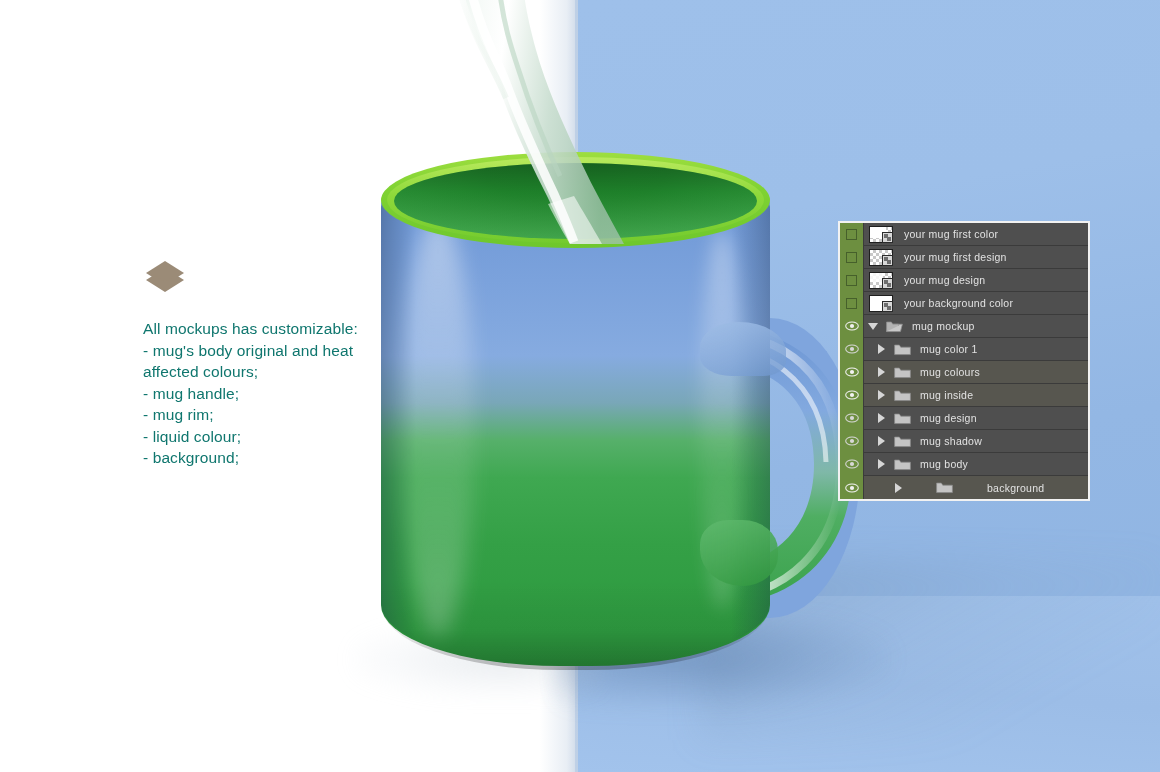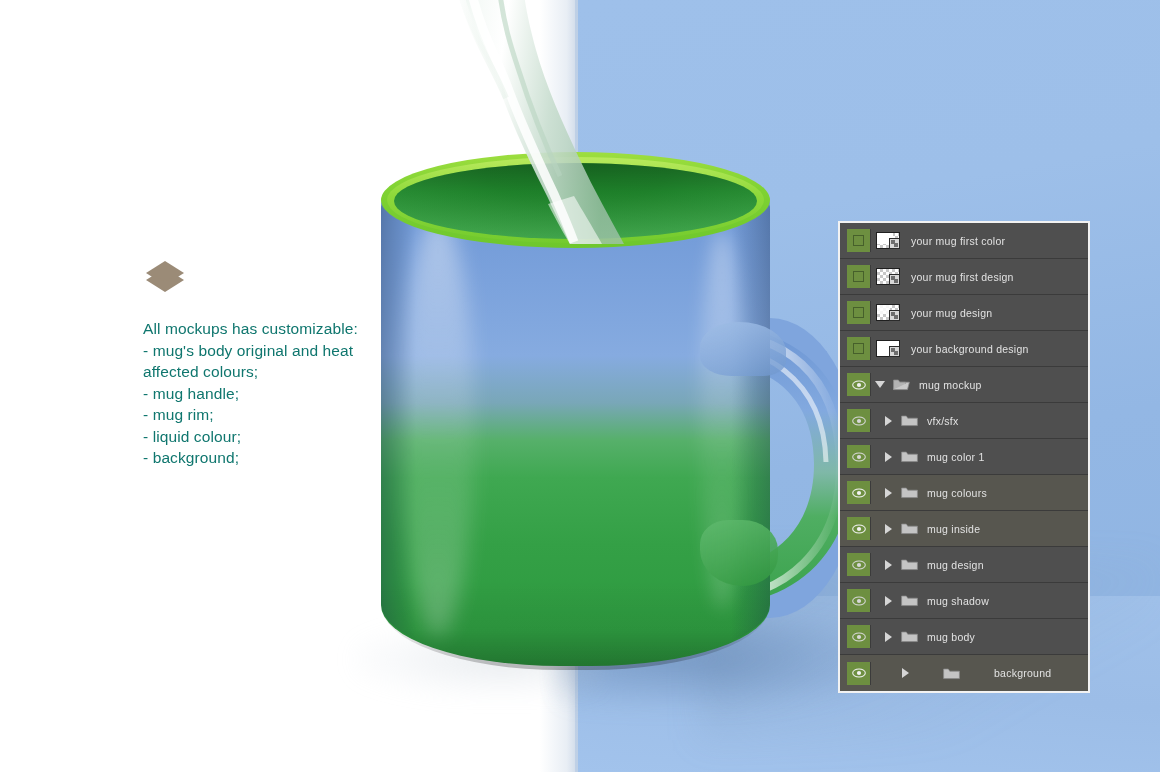--- a/index.html
+++ b/index.html
@@ -222,24 +222,23 @@
   #layers-panel {
     position: absolute;
     left: 838px; top: 221px;
     width: 252px;
     border: 2px solid #f2f2f2;
     background: #4a4a4a;
   }
   .lrow {
     display: flex;
     align-items: center;
-    height: 36px;
+    height: 23px;
     border-bottom: 1px solid #3b3b3b;
     background: #4f4f4f;
-    padding-left: 7px;
   }
   .lrow:last-child { border-bottom: none; gap: 25px; }
   .lrow.sel { background: #57564f; }
 
   .eyecell {
     width: 24px; height: 23px;
     display: flex; align-items: center; justify-content: center;
     flex: 0 0 24px;
     background: #4f4f4f;
     border-right: 1px solid #3b3b3b;
@@ -465,21 +464,21 @@
     <div class="lrow">
       <div class="eyecell chk">
           <span class="chkbox"></span>
         </div>
       <div class="tcell">
         <span class="thumb">
             <span class="content" style="width:22px;height:15px;"></span>
             <span class="badge"></span>
           </span>
       </div>
-      <div class="lname g1">your background design</div>
+      <div class="lname g1">your background color</div>
     </div>
 
     <div class="lrow">
       <div class="eyecell on">
         <svg class="eye" viewBox="0 0 16 11">
             <ellipse cx="8" cy="5.5" rx="7.2" ry="4.6" fill="none" stroke="#f0f0f0" stroke-width="1.2"></ellipse>
             <circle cx="8" cy="5.5" r="2.4" fill="#f0f0f0"></circle>
           </svg>
       </div>
       <div class="arrcell">
@@ -487,161 +486,143 @@
         </div>
       <div class="foldcell">
         <svg class="folder" viewBox="0 0 18 14">
             <path d="M0.5,12.5 L2.6,4.5 L17.5,4.5 L15.4,12.5 Z" fill="#c9c9c9" stroke="#8f8f8f" stroke-width="0.8"></path>
             <path d="M0.5,12.5 L0.5,2.2 L5.6,2.2 L7.1,4.5 L13.4,4.5 L13.4,6.2" fill="#b3b3b3" stroke="#8f8f8f" stroke-width="0.8"></path>
           </svg>
       </div>
       <div class="lname g2">mug mockup</div>
     </div>
 
+
+
     <div class="lrow">
       <div class="eyecell on">
         <svg class="eye" viewBox="0 0 16 11">
             <ellipse cx="8" cy="5.5" rx="7.2" ry="4.6" fill="none" stroke="#d8d8d8" stroke-width="1.2"></ellipse>
             <circle cx="8" cy="5.5" r="2.4" fill="#d8d8d8"></circle>
           </svg>
       </div>
       <div class="spacer-left"></div>
       <div class="arrcell">
           <span class="arr-right"></span>
         </div>
       <div class="foldcell">
         <svg class="folder" viewBox="0 0 18 14">
             <path d="M0.5,12.5 L0.5,2.2 L5.6,2.2 L7.1,4.5 L17.5,4.5 L17.5,12.5 Z" fill="#c4c4c4" stroke="#8a8a8a" stroke-width="0.8"></path>
           </svg>
       </div>
-      <div class="lname g2">vfx/sfx</div>
-    </div>
-
+      <div class="lname g2">mug color 1</div>
+    </div>
+
+    <div class="lrow sel">
+      <div class="eyecell on">
+        <svg class="eye" viewBox="0 0 16 11">
+            <ellipse cx="8" cy="5.5" rx="7.2" ry="4.6" fill="none" stroke="#f2f2f2" stroke-width="1.2"></ellipse>
+            <circle cx="8" cy="5.5" r="2.4" fill="#f2f2f2"></circle>
+          </svg>
+      </div>
+      <div class="spacer-left"></div>
+      <div class="arrcell">
+          <span class="arr-right"></span>
+        </div>
+      <div class="foldcell">
+        <svg class="folder" viewBox="0 0 18 14">
+            <path d="M0.5,12.5 L0.5,2.2 L5.6,2.2 L7.1,4.5 L17.5,4.5 L17.5,12.5 Z" fill="#c4c4c4" stroke="#8a8a8a" stroke-width="0.8"></path>
+          </svg>
+      </div>
+      <div class="lname g2">mug colours</div>
+    </div>
+
+    <div class="lrow sel">
+      <div class="eyecell on">
+        <svg class="eye" viewBox="0 0 16 11">
+            <ellipse cx="8" cy="5.5" rx="7.2" ry="4.6" fill="none" stroke="#f2f2f2" stroke-width="1.2"></ellipse>
+            <circle cx="8" cy="5.5" r="2.4" fill="#f2f2f2"></circle>
+          </svg>
+      </div>
+      <div class="spacer-left"></div>
+      <div class="arrcell">
+          <span class="arr-right"></span>
+        </div>
+      <div class="foldcell">
+        <svg class="folder" viewBox="0 0 18 14">
+            <path d="M0.5,12.5 L0.5,2.2 L5.6,2.2 L7.1,4.5 L17.5,4.5 L17.5,12.5 Z" fill="#c4c4c4" stroke="#8a8a8a" stroke-width="0.8"></path>
+          </svg>
+      </div>
+      <div class="lname g2">mug inside</div>
+    </div>
 
     <div class="lrow">
       <div class="eyecell on">
         <svg class="eye" viewBox="0 0 16 11">
             <ellipse cx="8" cy="5.5" rx="7.2" ry="4.6" fill="none" stroke="#d8d8d8" stroke-width="1.2"></ellipse>
             <circle cx="8" cy="5.5" r="2.4" fill="#d8d8d8"></circle>
           </svg>
       </div>
       <div class="spacer-left"></div>
       <div class="arrcell">
           <span class="arr-right"></span>
         </div>
       <div class="foldcell">
         <svg class="folder" viewBox="0 0 18 14">
             <path d="M0.5,12.5 L0.5,2.2 L5.6,2.2 L7.1,4.5 L17.5,4.5 L17.5,12.5 Z" fill="#c4c4c4" stroke="#8a8a8a" stroke-width="0.8"></path>
           </svg>
       </div>
-      <div class="lname g2">mug color 1</div>
+      <div class="lname g2">mug design</div>
+    </div>
+
+    <div class="lrow">
+      <div class="eyecell on">
+        <svg class="eye" viewBox="0 0 16 11">
+            <ellipse cx="8" cy="5.5" rx="7.2" ry="4.6" fill="none" stroke="#d8d8d8" stroke-width="1.2"></ellipse>
+            <circle cx="8" cy="5.5" r="2.4" fill="#d8d8d8"></circle>
+          </svg>
+      </div>
+      <div class="spacer-left"></div>
+      <div class="arrcell">
+          <span class="arr-right"></span>
+        </div>
+      <div class="foldcell">
+        <svg class="folder" viewBox="0 0 18 14">
+            <path d="M0.5,12.5 L0.5,2.2 L5.6,2.2 L7.1,4.5 L17.5,4.5 L17.5,12.5 Z" fill="#c4c4c4" stroke="#8a8a8a" stroke-width="0.8"></path>
+          </svg>
+      </div>
+      <div class="lname g2">mug shadow</div>
+    </div>
+
+    <div class="lrow">
+      <div class="eyecell on">
+        <svg class="eye" viewBox="0 0 16 11">
+            <ellipse cx="8" cy="5.5" rx="7.2" ry="4.6" fill="none" stroke="#d8d8d8" stroke-width="1.2"></ellipse>
+            <circle cx="8" cy="5.5" r="2.4" fill="#d8d8d8"></circle>
+          </svg>
+      </div>
+      <div class="spacer-left"></div>
+      <div class="arrcell">
+          <span class="arr-right"></span>
+        </div>
+      <div class="foldcell">
+        <svg class="folder" viewBox="0 0 18 14">
+            <path d="M0.5,12.5 L0.5,2.2 L5.6,2.2 L7.1,4.5 L17.5,4.5 L17.5,12.5 Z" fill="#c4c4c4" stroke="#8a8a8a" stroke-width="0.8"></path>
+          </svg>
+      </div>
+      <div class="lname g2">mug body</div>
     </div>
 
     <div class="lrow sel">
       <div class="eyecell on">
         <svg class="eye" viewBox="0 0 16 11">
             <ellipse cx="8" cy="5.5" rx="7.2" ry="4.6" fill="none" stroke="#f2f2f2" stroke-width="1.2"></ellipse>
             <circle cx="8" cy="5.5" r="2.4" fill="#f2f2f2"></circle>
           </svg>
       </div>
-      <div class="spacer-left"></div>
-      <div class="arrcell">
-          <span class="arr-right"></span>
-        </div>
-      <div class="foldcell">
-        <svg class="folder" viewBox="0 0 18 14">
-            <path d="M0.5,12.5 L0.5,2.2 L5.6,2.2 L7.1,4.5 L17.5,4.5 L17.5,12.5 Z" fill="#c4c4c4" stroke="#8a8a8a" stroke-width="0.8"></path>
-          </svg>
-      </div>
-      <div class="lname g2">mug colours</div>
-    </div>
-
-    <div class="lrow sel">
-      <div class="eyecell on">
-        <svg class="eye" viewBox="0 0 16 11">
-            <ellipse cx="8" cy="5.5" rx="7.2" ry="4.6" fill="none" stroke="#f2f2f2" stroke-width="1.2"></ellipse>
-            <circle cx="8" cy="5.5" r="2.4" fill="#f2f2f2"></circle>
-          </svg>
-      </div>
-      <div class="spacer-left"></div>
-      <div class="arrcell">
-          <span class="arr-right"></span>
-        </div>
-      <div class="foldcell">
-        <svg class="folder" viewBox="0 0 18 14">
-            <path d="M0.5,12.5 L0.5,2.2 L5.6,2.2 L7.1,4.5 L17.5,4.5 L17.5,12.5 Z" fill="#c4c4c4" stroke="#8a8a8a" stroke-width="0.8"></path>
-          </svg>
-      </div>
-      <div class="lname g2">mug inside</div>
-    </div>
-
-    <div class="lrow">
-      <div class="eyecell on">
-        <svg class="eye" viewBox="0 0 16 11">
-            <ellipse cx="8" cy="5.5" rx="7.2" ry="4.6" fill="none" stroke="#d8d8d8" stroke-width="1.2"></ellipse>
-            <circle cx="8" cy="5.5" r="2.4" fill="#d8d8d8"></circle>
-          </svg>
-      </div>
-      <div class="spacer-left"></div>
-      <div class="arrcell">
-          <span class="arr-right"></span>
-        </div>
-      <div class="foldcell">
-        <svg class="folder" viewBox="0 0 18 14">
-            <path d="M0.5,12.5 L0.5,2.2 L5.6,2.2 L7.1,4.5 L17.5,4.5 L17.5,12.5 Z" fill="#c4c4c4" stroke="#8a8a8a" stroke-width="0.8"></path>
-          </svg>
-      </div>
-      <div class="lname g2">mug design</div>
-    </div>
-
-    <div class="lrow">
-      <div class="eyecell on">
-        <svg class="eye" viewBox="0 0 16 11">
-            <ellipse cx="8" cy="5.5" rx="7.2" ry="4.6" fill="none" stroke="#d8d8d8" stroke-width="1.2"></ellipse>
-            <circle cx="8" cy="5.5" r="2.4" fill="#d8d8d8"></circle>
-          </svg>
-      </div>
-      <div class="spacer-left"></div>
-      <div class="arrcell">
-          <span class="arr-right"></span>
-        </div>
-      <div class="foldcell">
-        <svg class="folder" viewBox="0 0 18 14">
-            <path d="M0.5,12.5 L0.5,2.2 L5.6,2.2 L7.1,4.5 L17.5,4.5 L17.5,12.5 Z" fill="#c4c4c4" stroke="#8a8a8a" stroke-width="0.8"></path>
-          </svg>
-      </div>
-      <div class="lname g2">mug shadow</div>
-    </div>
-
-    <div class="lrow">
-      <div class="eyecell on">
-        <svg class="eye" viewBox="0 0 16 11">
-            <ellipse cx="8" cy="5.5" rx="7.2" ry="4.6" fill="none" stroke="#d8d8d8" stroke-width="1.2"></ellipse>
-            <circle cx="8" cy="5.5" r="2.4" fill="#d8d8d8"></circle>
-          </svg>
-      </div>
-      <div class="spacer-left"></div>
-      <div class="arrcell">
-          <span class="arr-right"></span>
-        </div>
-      <div class="foldcell">
-        <svg class="folder" viewBox="0 0 18 14">
-            <path d="M0.5,12.5 L0.5,2.2 L5.6,2.2 L7.1,4.5 L17.5,4.5 L17.5,12.5 Z" fill="#c4c4c4" stroke="#8a8a8a" stroke-width="0.8"></path>
-          </svg>
-      </div>
-      <div class="lname g2">mug body</div>
-    </div>
-
-    <div class="lrow sel">
-      <div class="eyecell on">
-        <svg class="eye" viewBox="0 0 16 11">
-            <ellipse cx="8" cy="5.5" rx="7.2" ry="4.6" fill="none" stroke="#f2f2f2" stroke-width="1.2"></ellipse>
-            <circle cx="8" cy="5.5" r="2.4" fill="#f2f2f2"></circle>
-          </svg>
-      </div>
       <div class="arrcell">
           <span class="arr-right"></span>
         </div>
       <div class="foldcell">
         <svg class="folder" viewBox="0 0 18 14">
             <path d="M0.5,12.5 L0.5,2.2 L5.6,2.2 L7.1,4.5 L17.5,4.5 L17.5,12.5 Z" fill="#c4c4c4" stroke="#8a8a8a" stroke-width="0.8"></path>
           </svg>
       </div>
       <div class="lname g2">background</div>
     </div>

